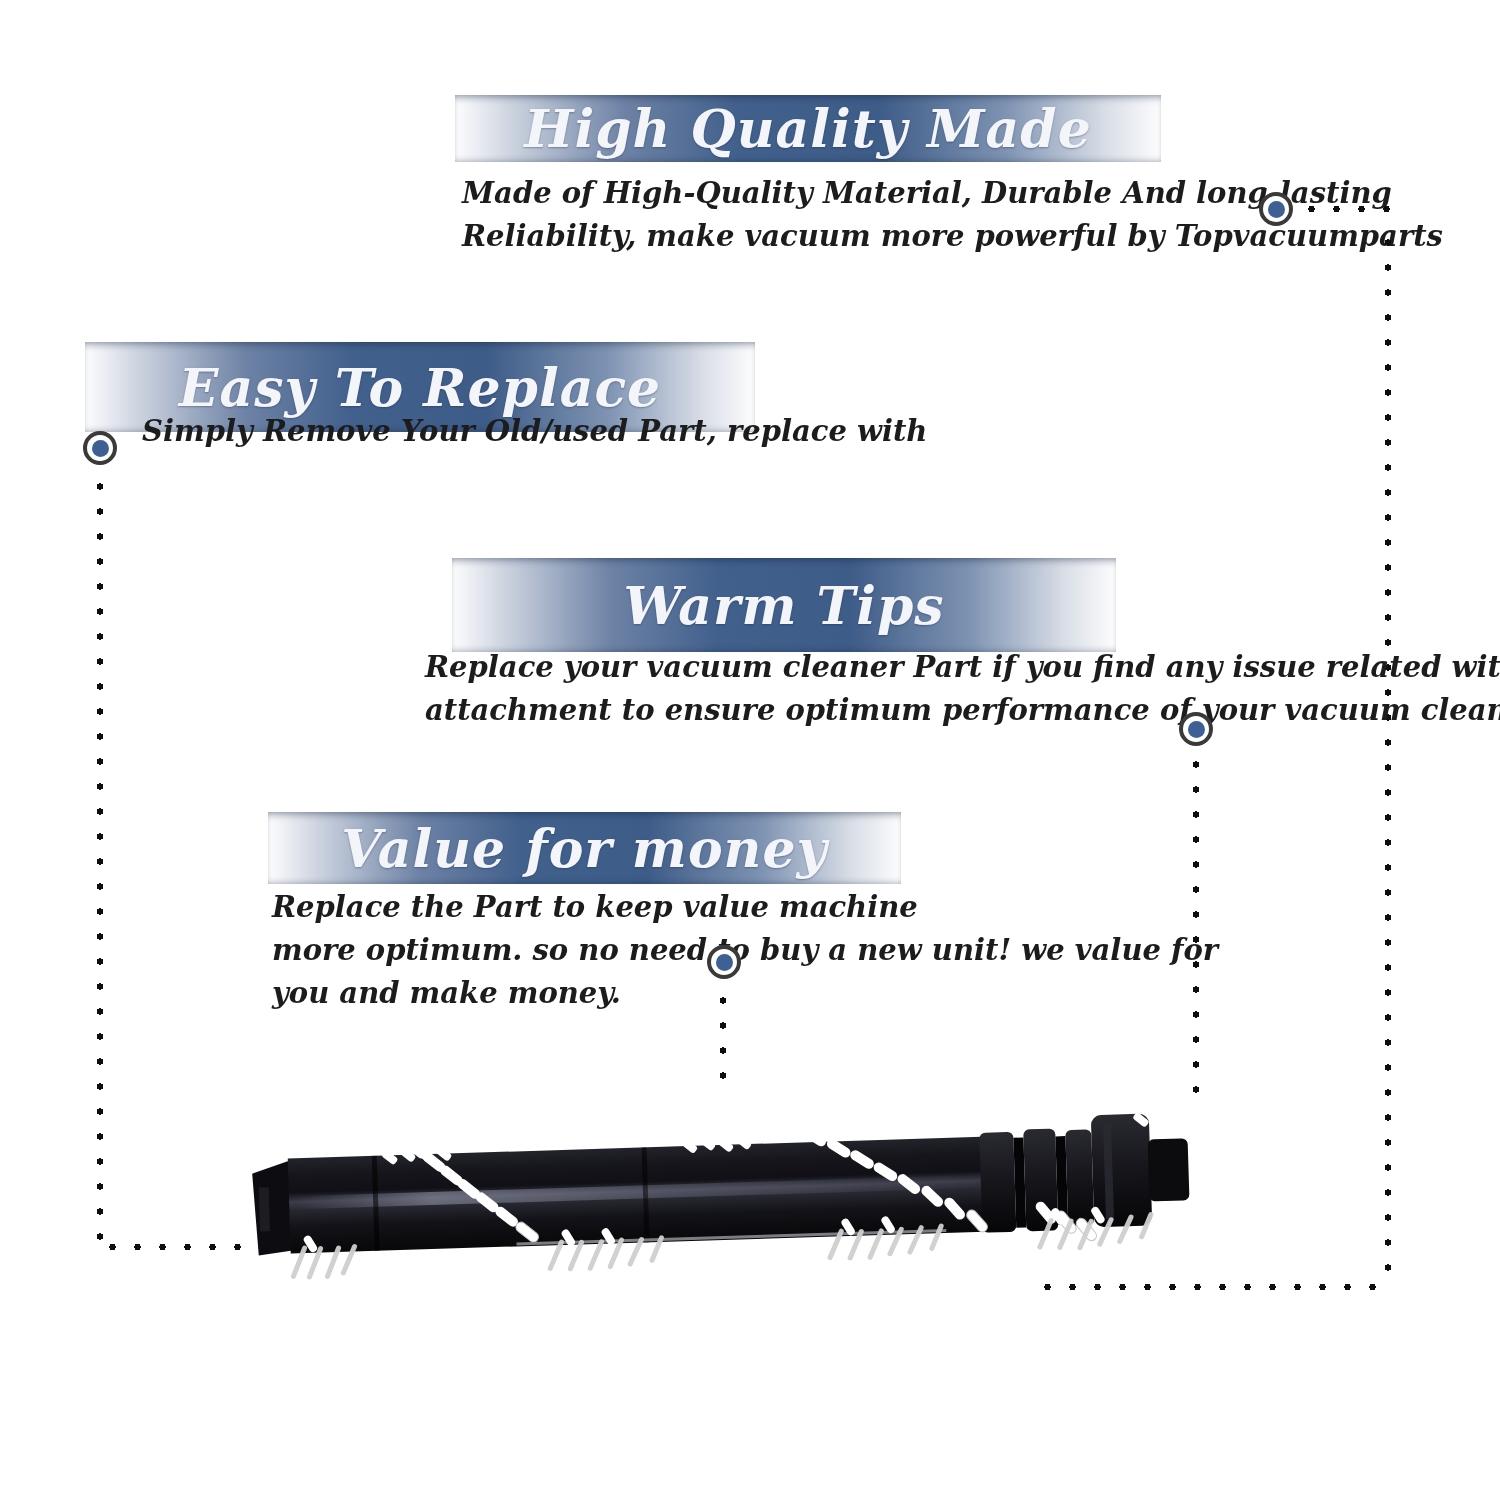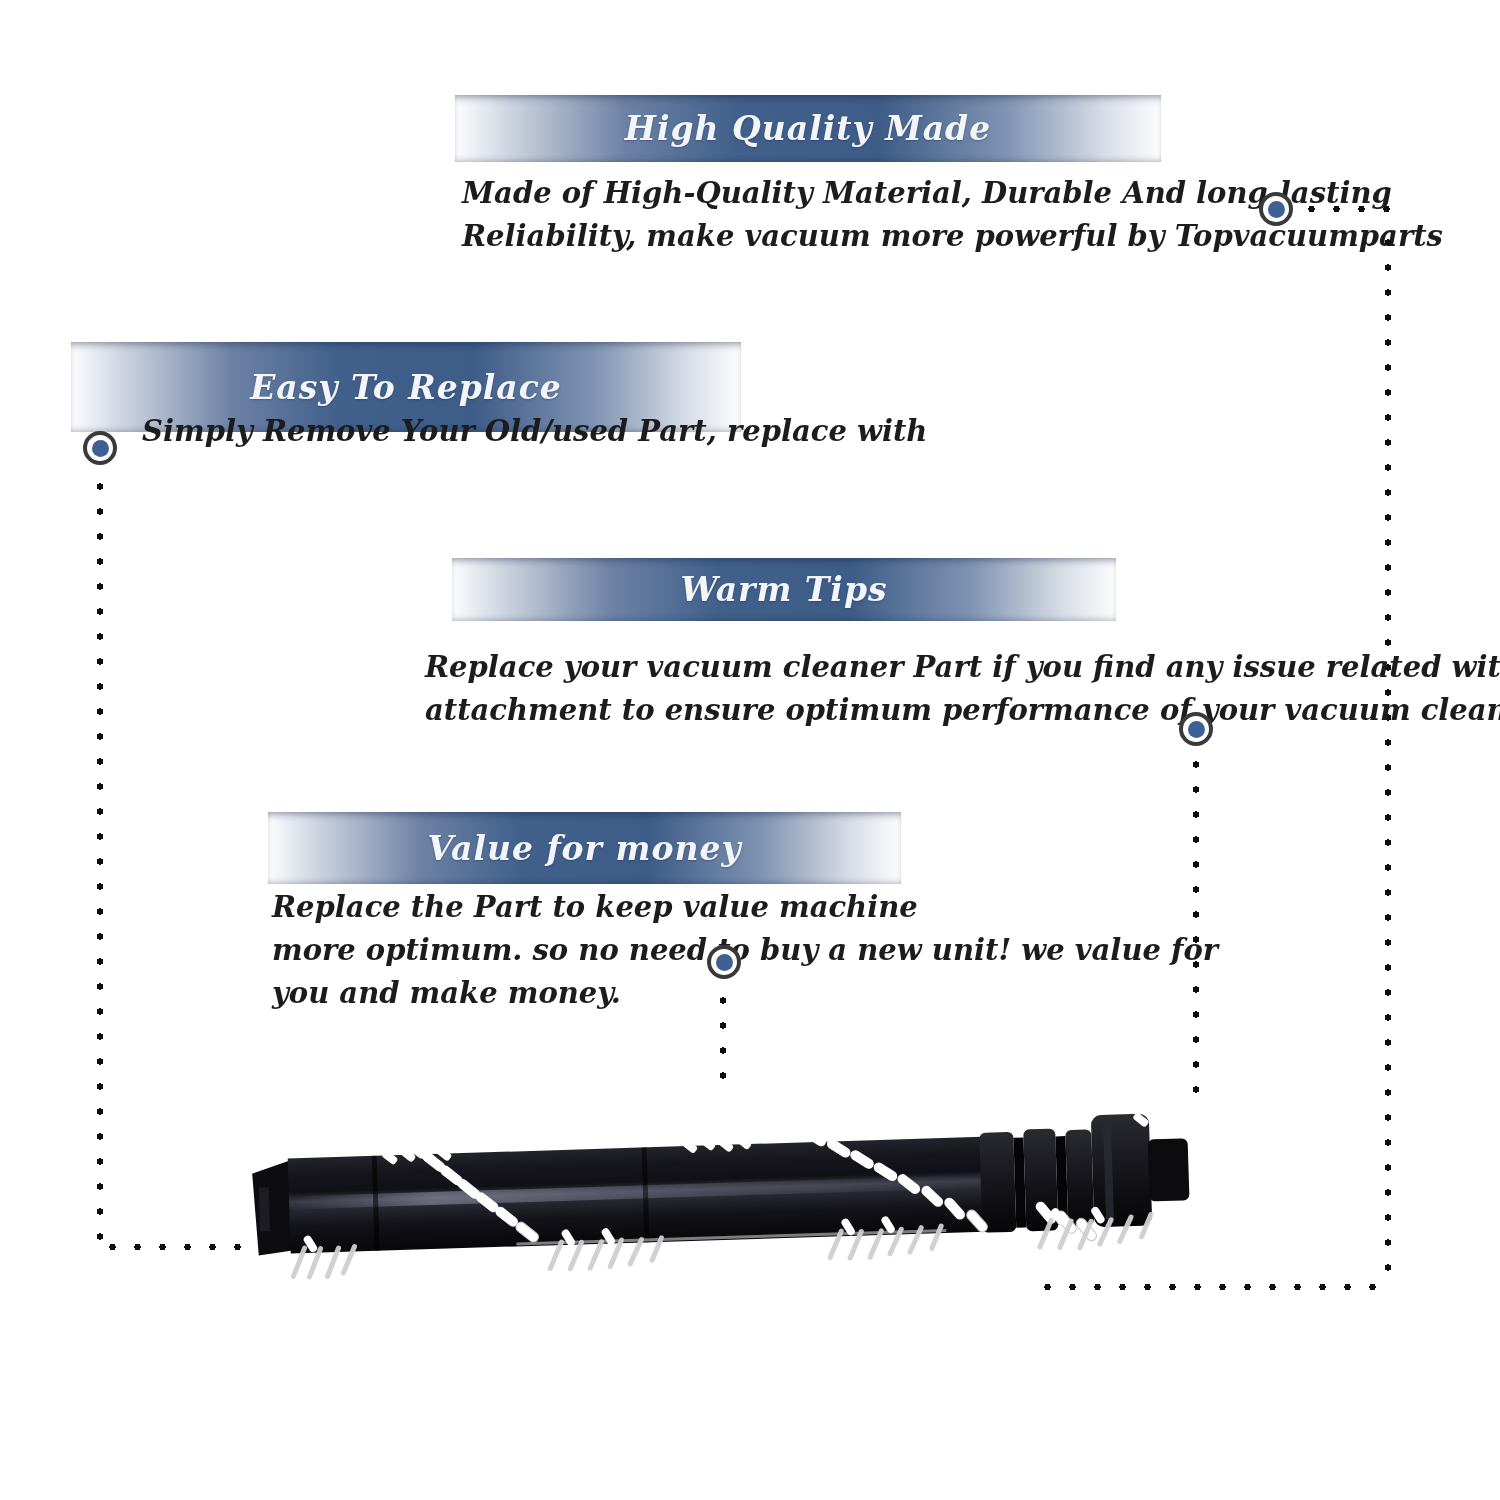--- a/index.html
+++ b/index.html
@@ -11,21 +11,21 @@
   
   .banner {
     position:absolute; display:flex; align-items:center; justify-content:center;
     background:linear-gradient(90deg,
       rgba(253,253,254,1) 0%, #ccd3df 8%, #6d82a5 24%, #41608c 40%,
       #3e5c88 60%, #7e93b2 78%, #d8dde6 92%, rgba(253,253,254,1) 100%);
     box-shadow: inset 0 6px 8px -5px rgba(14,30,60,.55),
                 inset 0 -5px 7px -5px rgba(14,30,60,.40);
   }
   .banner .title {
-    margin:0; font-style:italic; font-weight:bold; font-size:33px;
+    margin:0; font-style:italic; font-weight:bold; font-size:52px;
     color:#f3f5f9; letter-spacing:1px; white-space:nowrap;
     text-shadow:0 1px 2px rgba(20,35,65,.35);
   }
 
   
   .copy { position:absolute; color:#1c1c1c; }
   .copy .line {
     font-style:italic; font-weight:bold; font-size:29px; line-height:43px;
     white-space:nowrap;
   }
@@ -66,33 +66,33 @@
     <div class="line">Made of  High-Quality Material, Durable And long-lasting</div>
     <div class="line">Reliability, make vacuum more powerful by Topvacuumparts</div>
   </div>
   <div class="marker" style="left:1259px; top:192px;">
     <div class="dot"></div>
   </div>
   <div class="dots h" style="left:1299px; top:205px; width:95px;"></div>
   <div class="dots v" style="left:1384px; top:230px; height:1056px;"></div>
   <div class="dots h" style="left:1035px; top:1283px; width:356px;"></div>
 
-  <div class="banner" style="left:71px; top:342px; width:670px; height:90px;">
+  <div class="banner" style="left:85px; top:342px; width:670px; height:90px;">
     <h2 class="title">Easy To Replace</h2>
   </div>
   <div class="copy" style="left:142px; top:410px;">
     <div class="line">Simply Remove Your Old/used Part, replace with</div>
   </div>
   <div class="marker" style="left:83px; top:431px;">
     <div class="dot"></div>
   </div>
   <div class="dots v" style="left:96px; top:474px; height:772px;"></div>
   <div class="dots h" style="left:100px; top:1243px; width:200px;"></div>
 
-  <div class="banner" style="left:452px; top:558px; width:664px; height:63px;">
+  <div class="banner" style="left:452px; top:558px; width:664px; height:94px;">
     <h2 class="title">Warm Tips</h2>
   </div>
   <div class="copy centered" style="left:425px; top:646px; width:860px;">
     <div class="line">Replace your vacuum cleaner Part if you find any issue related with</div>
     <div class="line">attachment to ensure optimum performance of your vacuum cleaner.</div>
   </div>
   <div class="marker" style="left:1179px; top:712px;">
     <div class="dot"></div>
   </div>
   <div class="dots v" style="left:1192px; top:752px; height:348px;"></div>

